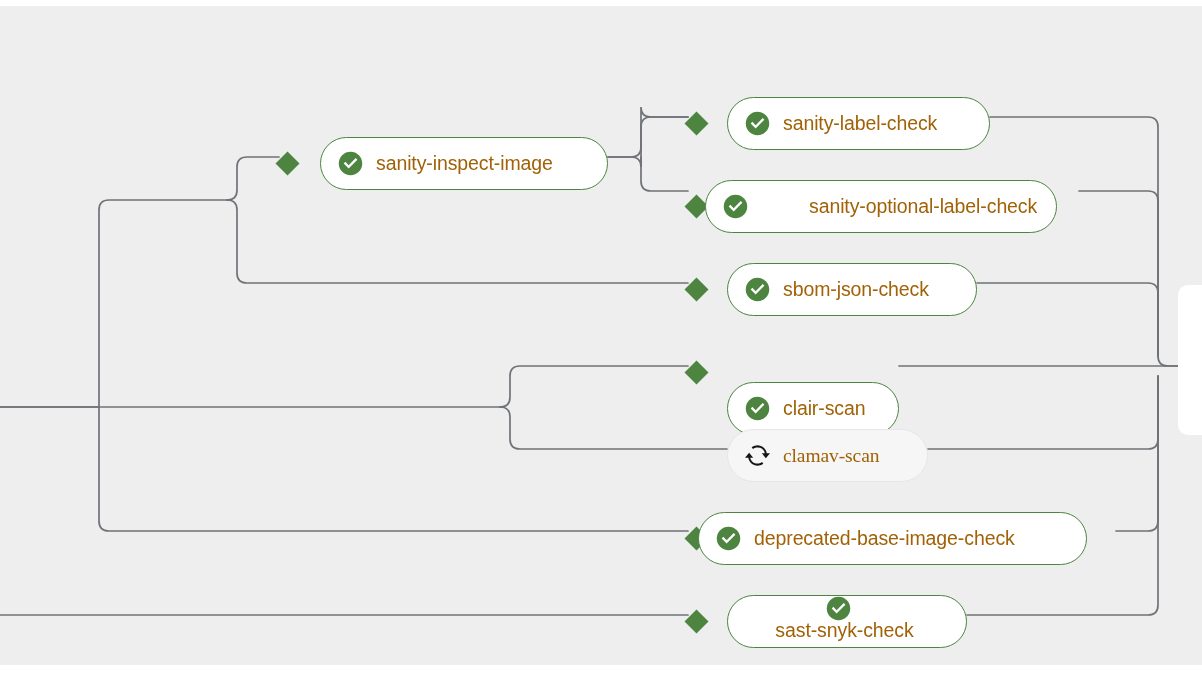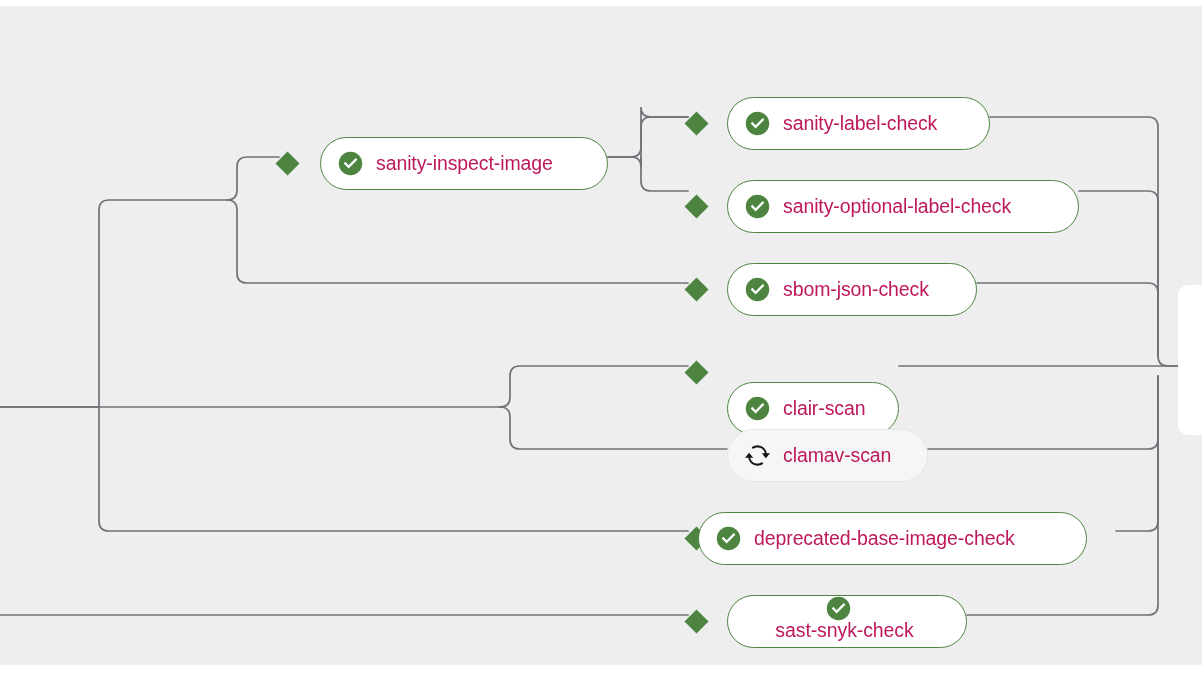--- a/index.html
+++ b/index.html
@@ -64,21 +64,21 @@
   .node-icon {
     flex: 0 0 auto;
     width: 25px;
     height: 25px;
     margin-right: 13px;
     display: block;
   }
   .node-label {
     font-size: 19.5px;
     line-height: 1;
-    color: #be185d;
+    color: #a16207;
     letter-spacing: -0.1px;
   }
   .diamond {
     position: absolute;
     width: 17px;
     height: 17px;
     background: #4c8440;
     transform: rotate(45deg);
   }
 </style>
@@ -123,21 +123,21 @@
         </div>
         <div class="diamond" style="left: 688px; top: 109px; background: rgb(76, 132, 64);"></div>
         <div class="node" style="left: 727px; top: 91px; width: 263px;">
           <svg class="node-icon" viewBox="0 0 32 32" aria-hidden="true">
             <circle cx="16" cy="16" r="15" fill="#4c8440"></circle>
             <path d="M13.6 22.3 7.3 16l2.1-2.1 4.2 4.2 9.1-9.1 2.1 2.1z" fill="#ffffff"></path>
           </svg>
           <span class="node-label">sanity-label-check</span>
         </div>
         <div class="diamond" style="left: 688px; top: 192px; background: rgb(76, 132, 64);"></div>
-        <div class="node" style="left: 727px; top: 174px; width: 352px;">
+        <div class="node" style="left: 705px; top: 174px; width: 352px; gap: 48px;">
           <svg class="node-icon" viewBox="0 0 32 32" aria-hidden="true">
             <circle cx="16" cy="16" r="15" fill="#4c8440"></circle>
             <path d="M13.6 22.3 7.3 16l2.1-2.1 4.2 4.2 9.1-9.1 2.1 2.1z" fill="#ffffff"></path>
           </svg>
           <span class="node-label">sanity-optional-label-check</span>
         </div>
         <div class="diamond" style="left: 688px; top: 275px; background: rgb(76, 132, 64);"></div>
         <div class="node" style="left: 727px; top: 257px; width: 250px; text-align: center;">
           <svg class="node-icon" viewBox="0 0 32 32" aria-hidden="true">
             <circle cx="16" cy="16" r="15" fill="#4c8440"></circle>
@@ -146,21 +146,21 @@
           <span class="node-label">sbom-json-check</span>
         </div>
         <div class="diamond" style="left: 688px; top: 358px; background: rgb(76, 132, 64);"></div>
         <div class="node" style="left: 727px; top: 340px; width: 172px; margin-top: 36px;">
           <svg class="node-icon" viewBox="0 0 32 32" aria-hidden="true">
             <circle cx="16" cy="16" r="15" fill="#4c8440"></circle>
             <path d="M13.6 22.3 7.3 16l2.1-2.1 4.2 4.2 9.1-9.1 2.1 2.1z" fill="#ffffff"></path>
           </svg>
           <span class="node-label">clair-scan</span>
         </div>
-        <div class="node pending" style="left: 727px; top: 423px; width: 201px;">
+        <div class="node pending" style="left: 727px; top: 423px; width: 201px; font-family: Liberation Serif, serif;">
           <svg class="node-icon" viewBox="0 0 32 32" aria-hidden="true">
             <path fill="#161616" d="M10.2 7.6A9.6 9.6 0 0 1 25.4 13h-3.9l5.2 6.4L32 13h-4.1A12.4 12.4 0 0 0 8.5 5.3l1.7 2.3z"></path>
             <path fill="#161616" d="M21.8 24.4A9.6 9.6 0 0 1 6.6 19h3.9L5.3 12.6 0 19h4.1a12.4 12.4 0 0 0 19.4 7.7l-1.7-2.3z"></path>
           </svg>
           <span class="node-label">clamav-scan</span>
         </div>
         <div class="diamond" style="left: 688px; top: 524px; background: rgb(76, 132, 64);"></div>
         <div class="node" style="left: 698px; top: 506px; width: 389px;">
           <svg class="node-icon" viewBox="0 0 32 32" aria-hidden="true">
             <circle cx="16" cy="16" r="15" fill="#4c8440"></circle>

